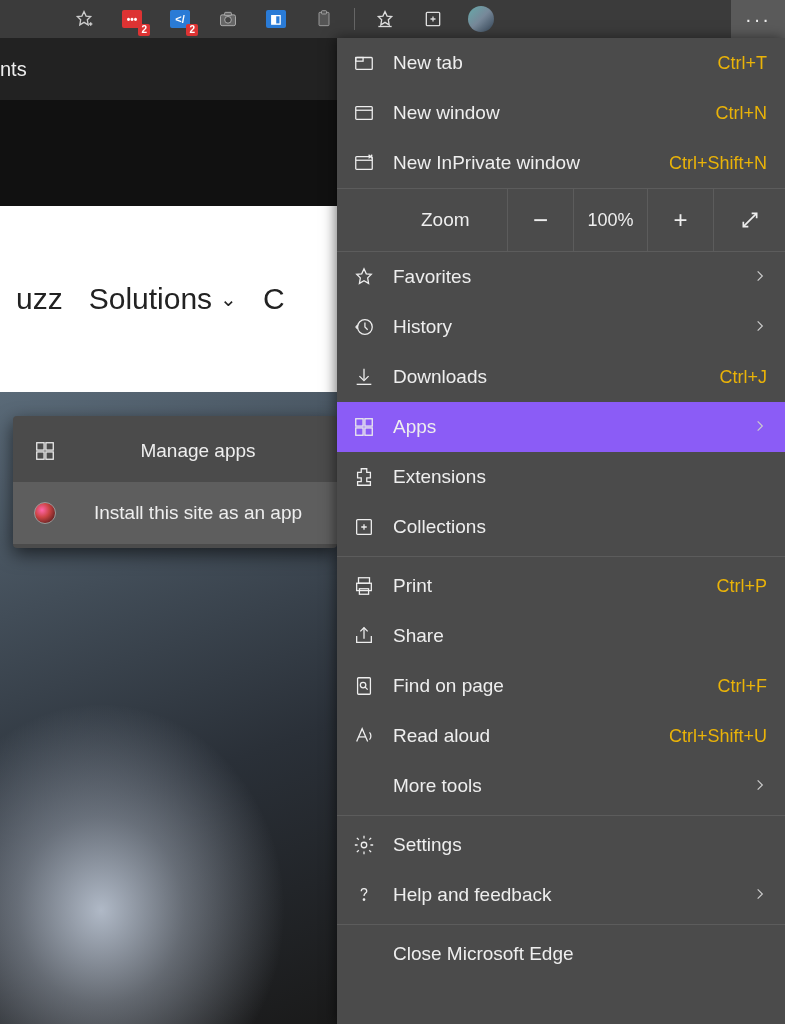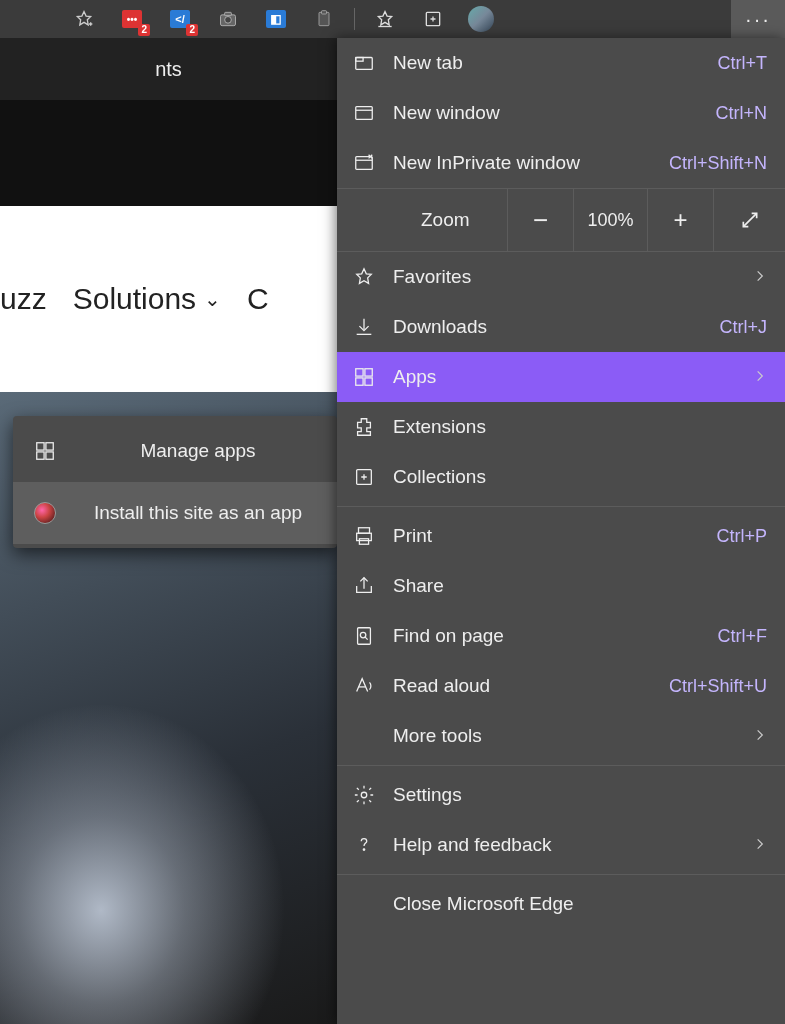--- a/index.html
+++ b/index.html
@@ -34,26 +34,25 @@
 
   
   .page-bg {
     position: absolute; top: 38px; left: 0; right: 0; bottom: 0;
     background: #111;
   }
   .page-strip {
     position: absolute; top: 38px; left: 0; width: 337px; height: 62px;
     background: #222; color: #eee; font-size: 20px; display: flex; align-items: center;
     padding-left: 0;
-    justify-content: center;
   }
   .page-white {
     position: absolute; top: 206px; left: 0; width: 337px; height: 186px;
     background: #fff; display: flex; align-items: center; gap: 26px;
-    padding-left: 0; font-size: 30px; color: #222;
+    padding-left: 16px; font-size: 30px; color: #222;
   }
   .page-white .nav-item { display: flex; align-items: center; gap: 8px; }
   .page-white .chev { font-size: 20px; }
   .page-img {
     position: absolute; top: 392px; left: 0; width: 337px; bottom: 0;
     background: linear-gradient(160deg,#5a6a78 0%, #2a3038 60%, #1a1a1a 100%);
   }
   .page-img::after{
     content:""; position:absolute; left:0; right:0; top:40%; bottom:0;
     background: radial-gradient(ellipse at 30% 70%, rgba(200,210,225,0.85) 0%, rgba(200,210,225,0.4) 25%, rgba(30,30,30,0) 55%);
@@ -70,21 +69,21 @@
     display: flex; align-items: center; height: 50px;
     padding: 0 18px 0 14px;
   }
   .menu-row.hover { background: #8b5cf6; }
   .menu-row .mi-icon {
     width: 26px; height: 26px; margin-right: 16px;
     display: flex; align-items: center; justify-content: center; flex: 0 0 auto;
   }
   .menu-row .mi-icon svg { width: 22px; height: 22px; stroke: #eee; fill: none; stroke-width: 1.4; }
   .menu-row .mi-label { flex: 1 1 auto; }
-  .menu-row .mi-shortcut { color: #c4b5fd; font-size: 18px; }
+  .menu-row .mi-shortcut { color: #eab308; font-size: 18px; }
   .menu-row .mi-caret { color: #ccc; }
   .menu-row .mi-caret svg { width: 14px; height: 14px; stroke: #ccc; fill: none; stroke-width: 2; }
   .menu-sep { height: 1px; background: #5c5c5c; margin: 4px 0; }
 
   .zoom-row {
     display: flex; align-items: center; height: 64px;
     border-top: 1px solid #5c5c5c; border-bottom: 1px solid #5c5c5c;
   }
   .zoom-row .z-label { width: 170px; padding-left: 84px; }
   .zoom-row .z-cell {
@@ -263,20 +262,33 @@
         <svg viewBox="0 0 24 24">
           <path d="M12 3l2.5 5.5L20 9l-4 4 1 6-5-3-5 3 1-6-4-4 5.5-.5z"></path>
         </svg>
       </span>
     <span class="mi-label">Favorites</span>
     <span class="mi-caret"><svg viewBox="0 0 24 24">
           <path d="M8 4l8 8-8 8"></path>
         </svg></span>
   </div>
 
+  <div class="menu-row">
+    <span class="mi-icon">
+        <svg viewBox="0 0 24 24">
+          <circle cx="13" cy="12" r="8"></circle>
+          <path d="M13 7v5l3 3"></path>
+          <path d="M3 12l2-2M3 12l2 2"></path>
+        </svg>
+      </span>
+    <span class="mi-label">History</span>
+    <span class="mi-caret"><svg viewBox="0 0 24 24">
+          <path d="M8 4l8 8-8 8"></path>
+        </svg></span>
+  </div>
 
   <div class="menu-row">
     <span class="mi-icon">
         <svg viewBox="0 0 24 24">
           <path d="M12 3v12"></path>
           <path d="M7 11l5 5 5-5"></path>
           <path d="M4 20h16"></path>
         </svg>
       </span>
     <span class="mi-label">Downloads</span>

